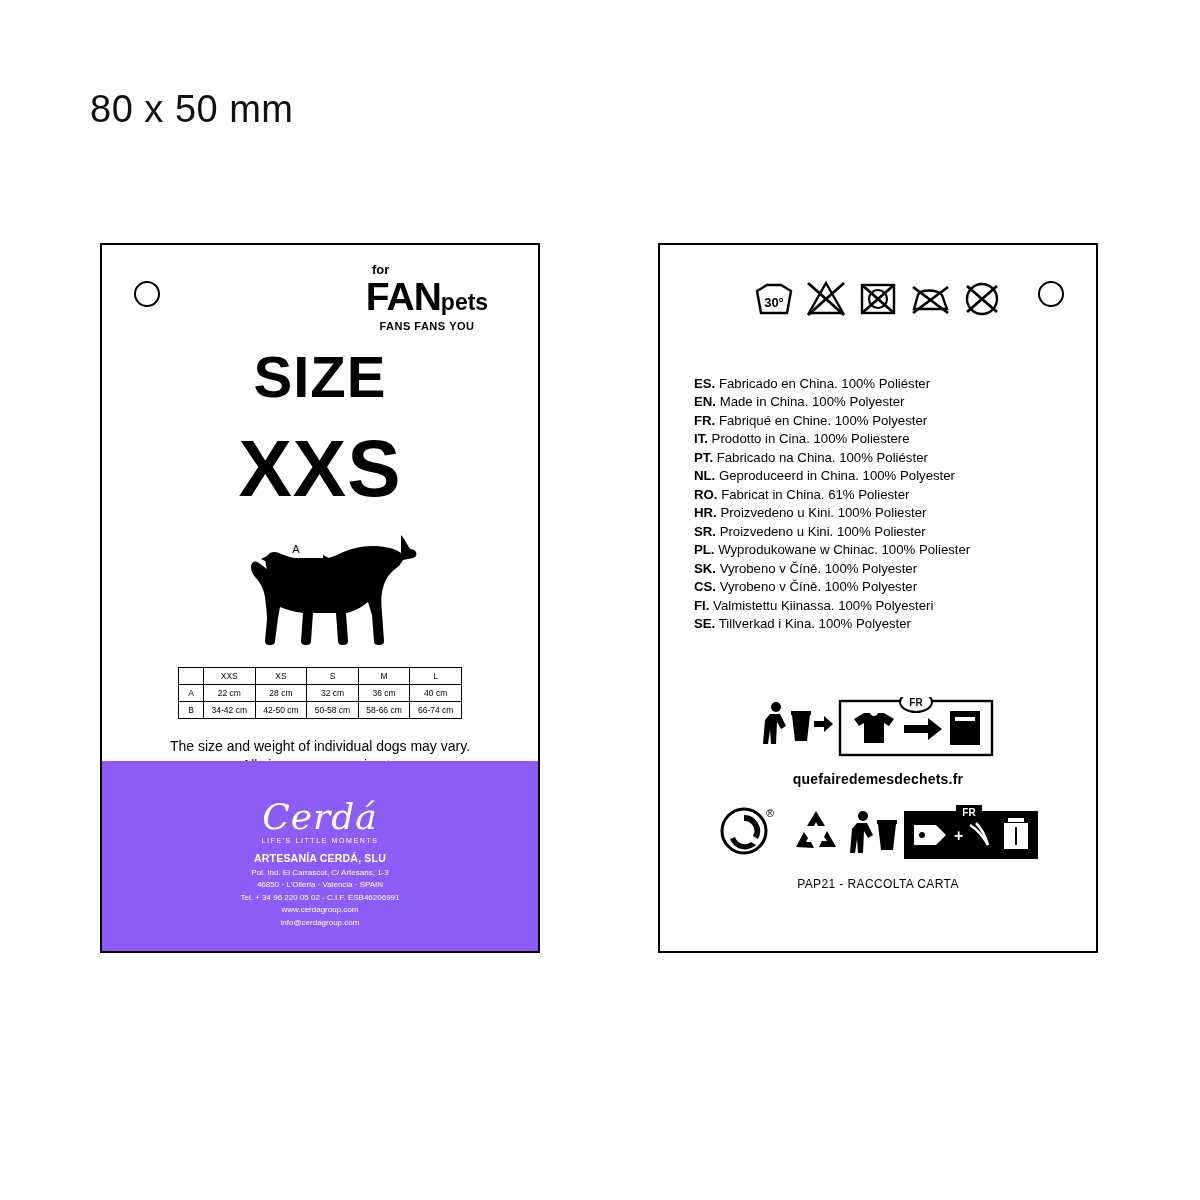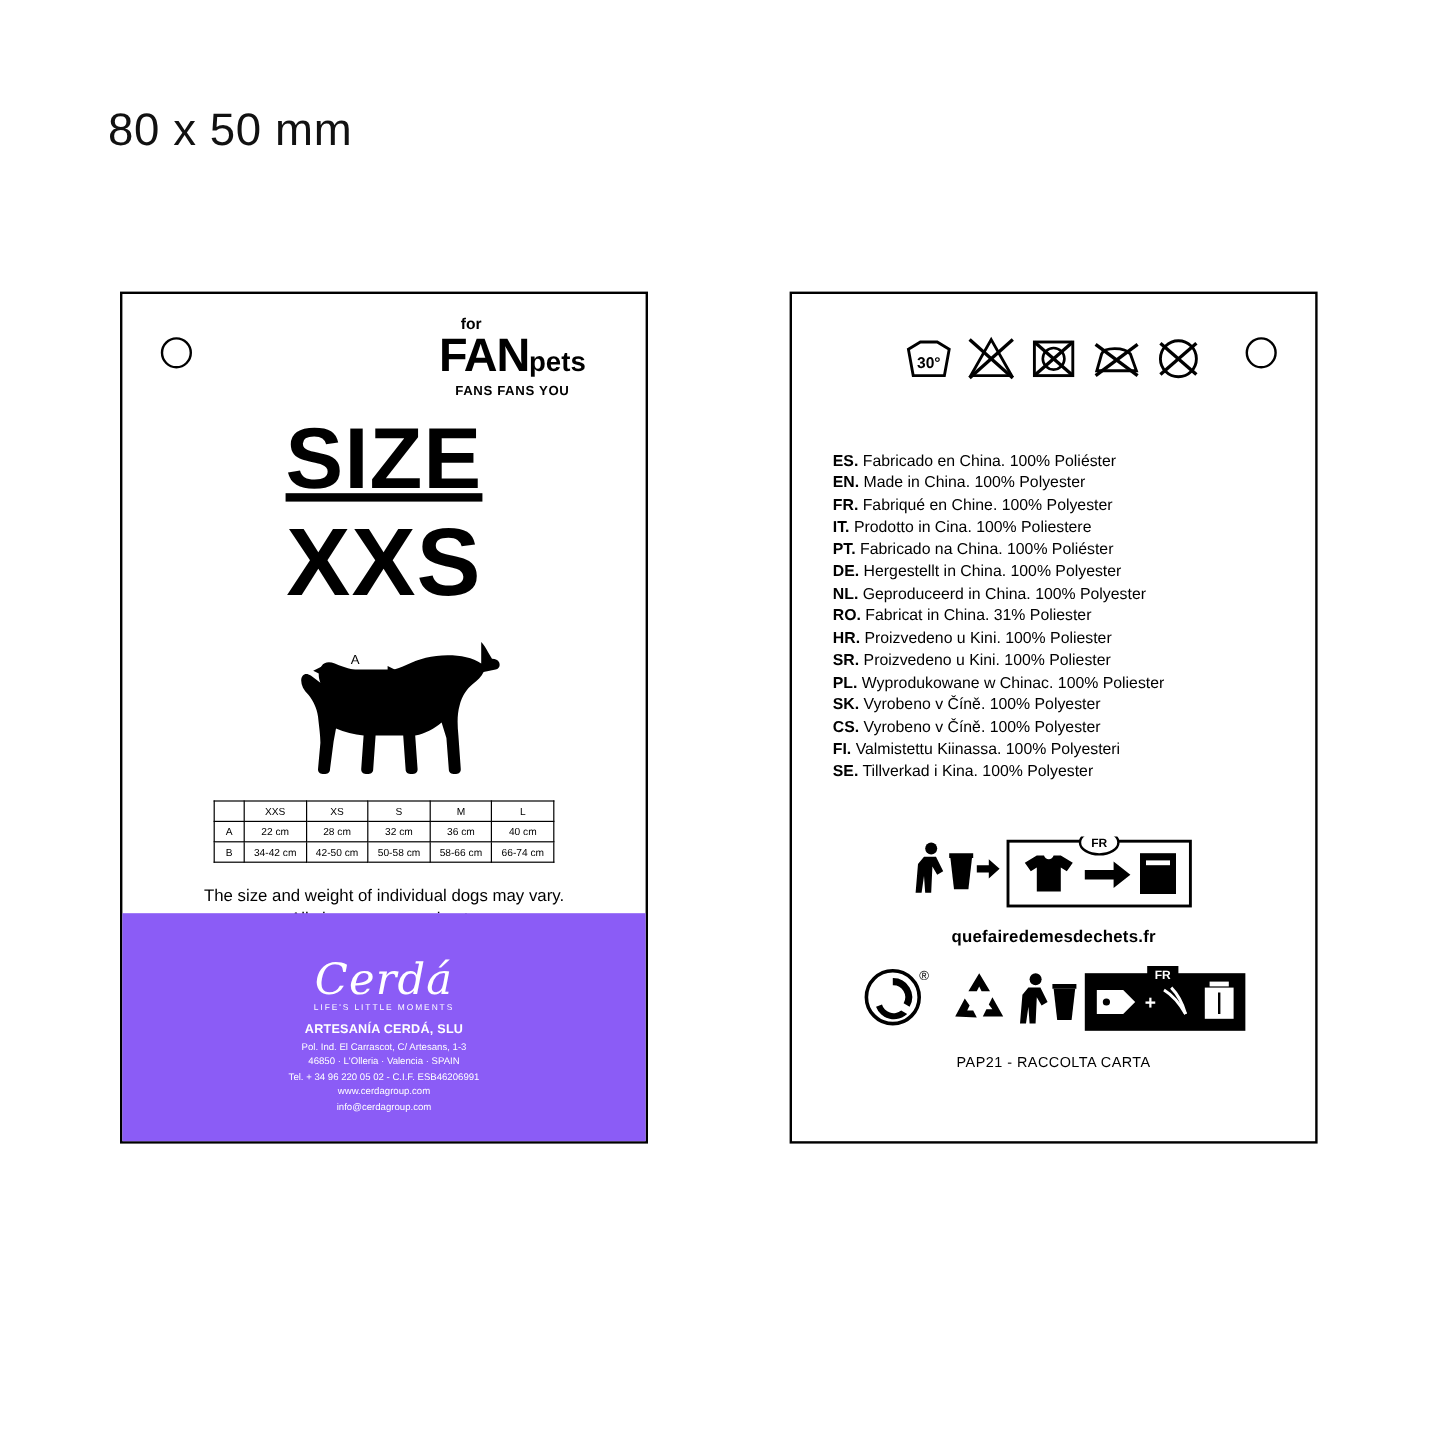--- a/index.html
+++ b/index.html
@@ -65,21 +65,21 @@
     right: 16px;
     top: 18px;
     width: 190px;
     text-align: center;
     line-height: 1;
   }
   .brand-for {
     font-size: 13px;
     font-weight: 700;
     text-align: left;
-    margin-left: 52px;
+    margin-left: 40px;
     margin-bottom: 1px;
   }
   .brand-main {
     font-size: 39px;
     font-weight: 800;
     letter-spacing: -1px;
   }
   .brand-main .pets {
     font-size: 23px;
     font-weight: 700;
@@ -97,21 +97,21 @@
 
   
   .size-word {
     position: absolute;
     left: 0; right: 0;
     text-align: center;
     font-weight: 800;
     letter-spacing: 1px;
     line-height: 0.95;
   }
-  #size-title { top: 104px; font-size: 72px; text-decoration: underline; }
+  #size-title { top: 104px; font-size: 58px; }
   #size-value { top: 186px; font-size: 80px; }
 
   
   .dog-area {
     position: absolute;
     left: 50%;
     top: 286px;
     transform: translateX(-50%);
     width: 230px;
     height: 120px;
@@ -371,23 +371,22 @@
       </svg>
     </span>
   </div>
 
   <div class="lang-list">
     <div class="lang-line"><b>ES.</b> <span>Fabricado en China. 100% Poliéster</span></div>
     <div class="lang-line"><b>EN.</b> <span>Made in China. 100% Polyester</span></div>
     <div class="lang-line"><b>FR.</b> <span>Fabriqué en Chine. 100% Polyester</span></div>
     <div class="lang-line"><b>IT.</b> <span>Prodotto in Cina. 100% Poliestere</span></div>
     <div class="lang-line"><b>PT.</b> <span>Fabricado na China. 100% Poliéster</span></div>
-    <div class="lang-line"><b>DE.</b> <span>Hergestellt in China. 100% Polyester</span></div>
     <div class="lang-line"><b>NL.</b> <span>Geproduceerd in China. 100% Polyester</span></div>
-    <div class="lang-line"><b>RO.</b> <span>Fabricat in China. 31% Poliester</span></div>
+    <div class="lang-line"><b>RO.</b> <span>Fabricat in China. 61% Poliester</span></div>
     <div class="lang-line"><b>HR.</b> <span>Proizvedeno u Kini. 100% Poliester</span></div>
     <div class="lang-line"><b>SR.</b> <span>Proizvedeno u Kini. 100% Poliester</span></div>
     <div class="lang-line"><b>PL.</b> <span>Wyprodukowane w Chinac. 100% Poliester</span></div>
     <div class="lang-line"><b>SK.</b> <span>Vyrobeno v Číně. 100% Polyester</span></div>
     <div class="lang-line"><b>CS.</b> <span>Vyrobeno v Číně. 100% Polyester</span></div>
     <div class="lang-line"><b>FI.</b> <span>Valmistettu Kiinassa. 100% Polyesteri</span></div>
     <div class="lang-line"><b>SE.</b> <span>Tillverkad i Kina. 100% Polyester</span></div>
   </div>
 
   <div class="triman-block">

